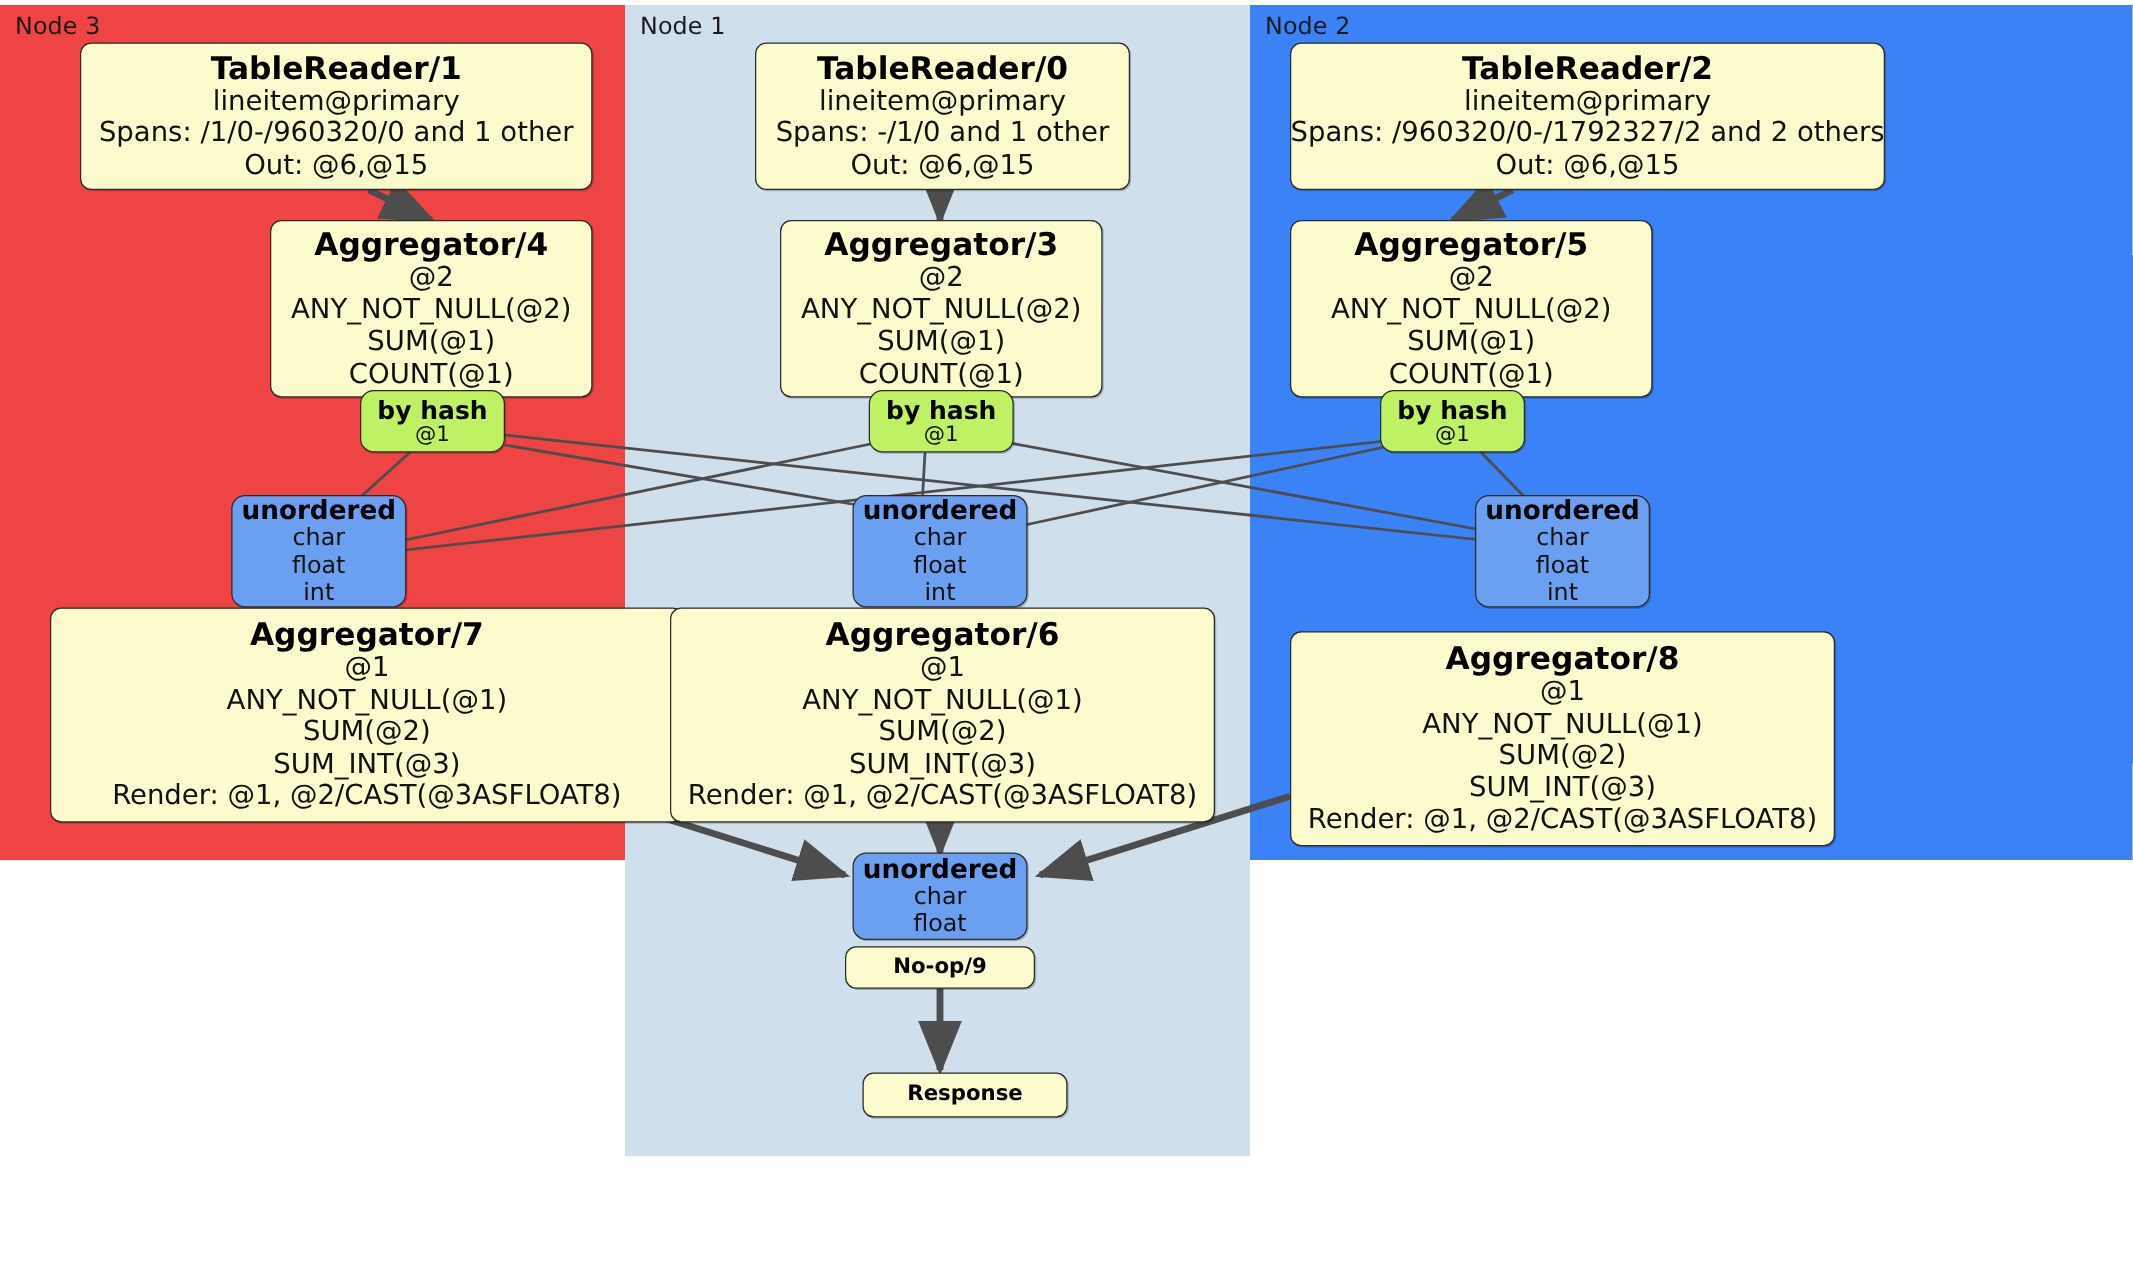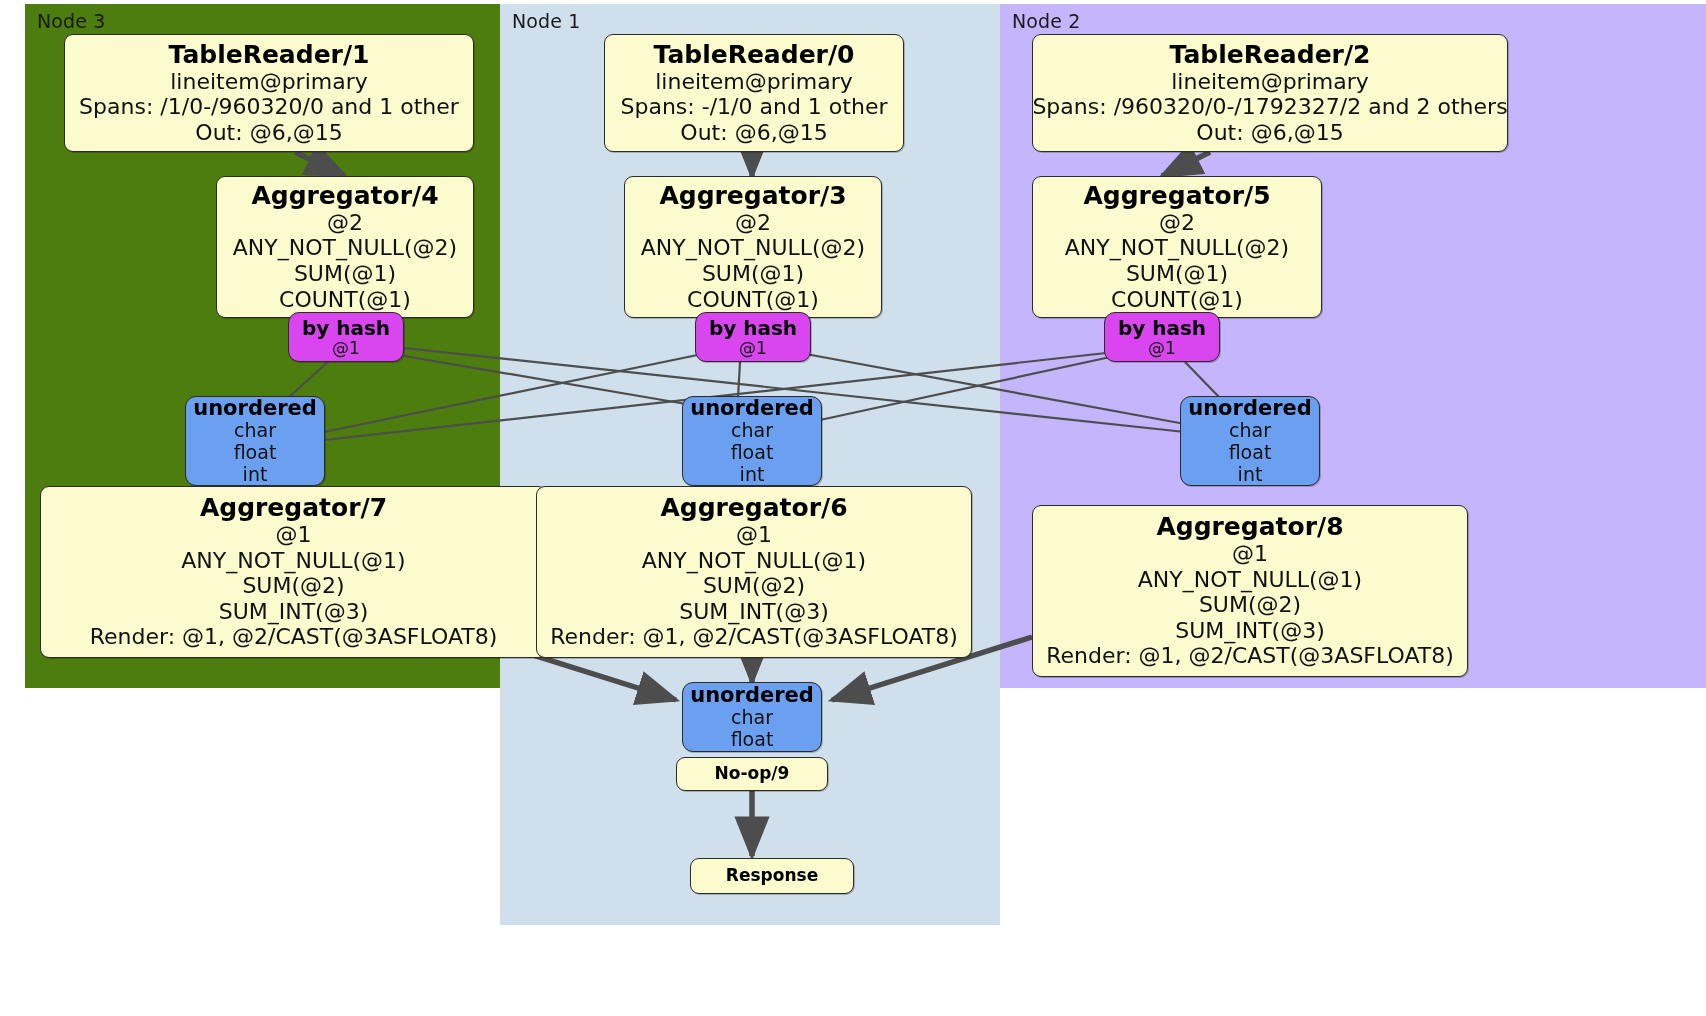--- a/index.html
+++ b/index.html
@@ -32,21 +32,21 @@
     background:#fbfbcd;
     box-shadow:1px 1px 0 rgba(0,0,0,0.22);
   }
   .box .title{font-weight:bold;font-size:25px;color:#000;line-height:1.12;}
   .box .line{font-size:22px;color:#111;line-height:1.16;white-space:nowrap;}
 
   .router{
     position:absolute;box-sizing:border-box;
     display:flex;flex-direction:column;align-items:center;justify-content:center;
     border:1.6px solid #2b2b2b;border-radius:11px;
-    background:#d946ef;
+    background:#bef264;
     box-shadow:1px 1px 0 rgba(0,0,0,0.22);
   }
   .router .title{font-weight:bold;font-size:20px;color:#000;line-height:1.1;}
   .router .line{font-size:17px;color:#111;line-height:1.1;}
 
   .sync{
     position:absolute;box-sizing:border-box;
     display:flex;flex-direction:column;align-items:center;justify-content:center;
     border:1.6px solid #2b2b2b;border-radius:11px;
     background:#6b9ff0;
@@ -55,29 +55,29 @@
   .sync .title{font-weight:bold;font-size:21px;color:#000;line-height:1.15;}
   .sync .line{font-size:19px;color:#111;line-height:1.15;}
 
   .small-box .title{font-size:17px;}
 </style>
 </head>
 <body>
 
 <div id="stage">
 
-  <div class="panel" style="left:0px;top:4px;width:540px;height:684px;background:#4d7c0f;margin-left:25px;">
+  <div class="panel" style="left:0px;top:4px;width:540px;height:684px;background:#ef4444;">
     <div class="panel-label">Node 3</div>
   </div>
 
   <div class="panel" style="left:500px;top:4px;width:500px;height:921px;background:#cfdfeb;">
     <div class="panel-label">Node 1</div>
   </div>
 
-  <div class="panel" style="left:1000px;top:4px;width:706px;height:684px;background:#c4b5fd;text-align:right;">
+  <div class="panel" style="left:1000px;top:4px;width:706px;height:684px;background:#3b82f6;text-align:right;">
     <div class="panel-label">Node 2</div>
   </div>
 
   <svg id="edges" viewBox="0 0 1706 1016">
     <defs>
       <marker id="arrow" markerWidth="9" markerHeight="9" refX="7.2" refY="3.2" orient="auto" markerUnits="strokeWidth">
         <path d="M0,0 L8,3.2 L0,6.4 z" fill="#4d4d4d"></path>
       </marker>
       <marker id="arrowThin" markerWidth="9" markerHeight="9" refX="7.2" refY="3.2" orient="auto" markerUnits="strokeWidth">
         <path d="M0,0 L8,3.2 L0,6.4 z" fill="#4d4d4d"></path>

